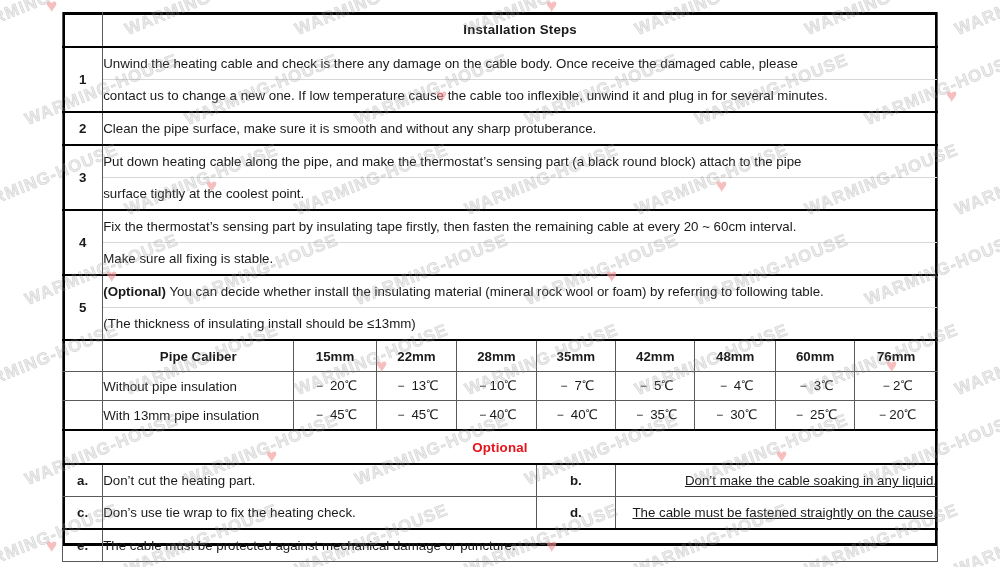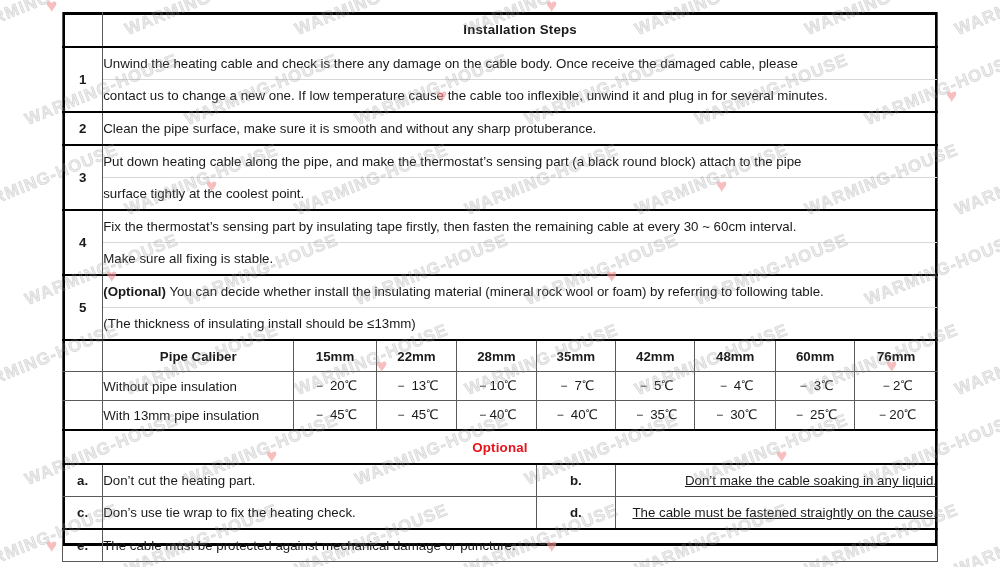--- a/index.html
+++ b/index.html
@@ -257,21 +257,21 @@
   <tr>
     <td class="num-cell thick-top" rowspan="2">3</td>
     <td class="step-line thick-top no-bottom" colspan="9">Put down heating cable along the pipe, and make the thermostat’s sensing part (a black round block) attach to the pipe</td>
   </tr>
   <tr>
     <td class="step-line thin-inner" colspan="9">surface tightly at the coolest point.</td>
   </tr>
 
   <tr>
     <td class="num-cell thick-top" rowspan="2">4</td>
-    <td class="step-line thick-top no-bottom" colspan="9">Fix the thermostat’s sensing part by insulating tape firstly, then fasten the remaining cable at every 30 ~ 60cm interval.</td>
+    <td class="step-line thick-top no-bottom" colspan="9">Fix the thermostat’s sensing part by insulating tape firstly, then fasten the remaining cable at every 20 ~ 60cm interval.</td>
   </tr>
   <tr>
     <td class="step-line thin-inner" colspan="9">Make sure all fixing is stable.</td>
   </tr>
 
   <tr>
     <td class="num-cell thick-top" rowspan="2">5</td>
     <td class="step-line thick-top no-bottom" colspan="9"><b class="opt">(Optional)</b><span> You can decide whether install the insulating material (mineral rock wool or foam) by referring to following table.</span></td>
   </tr>
   <tr>

